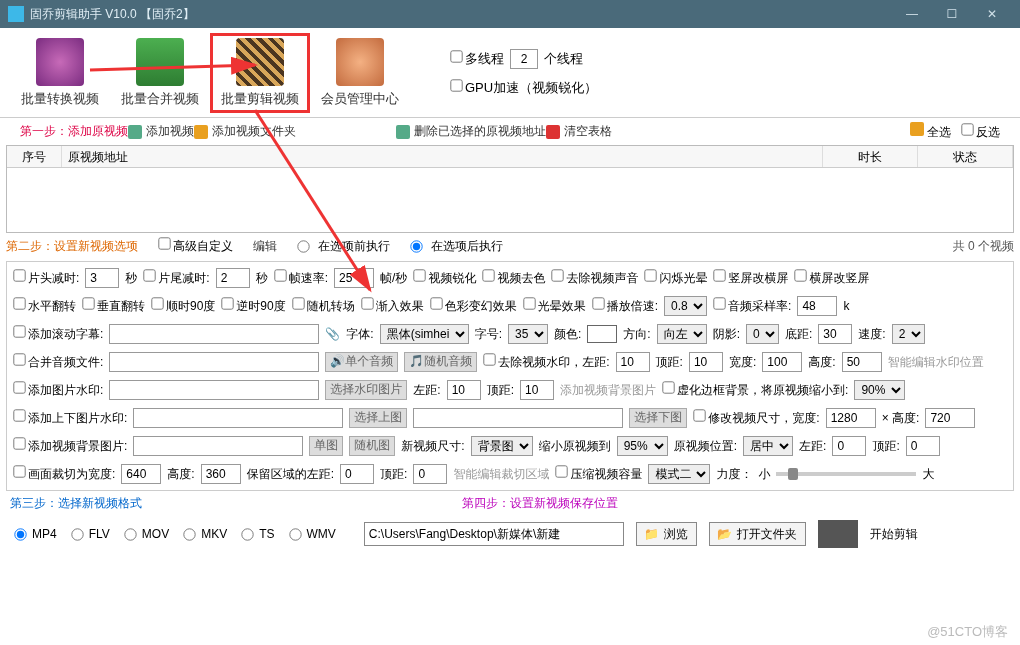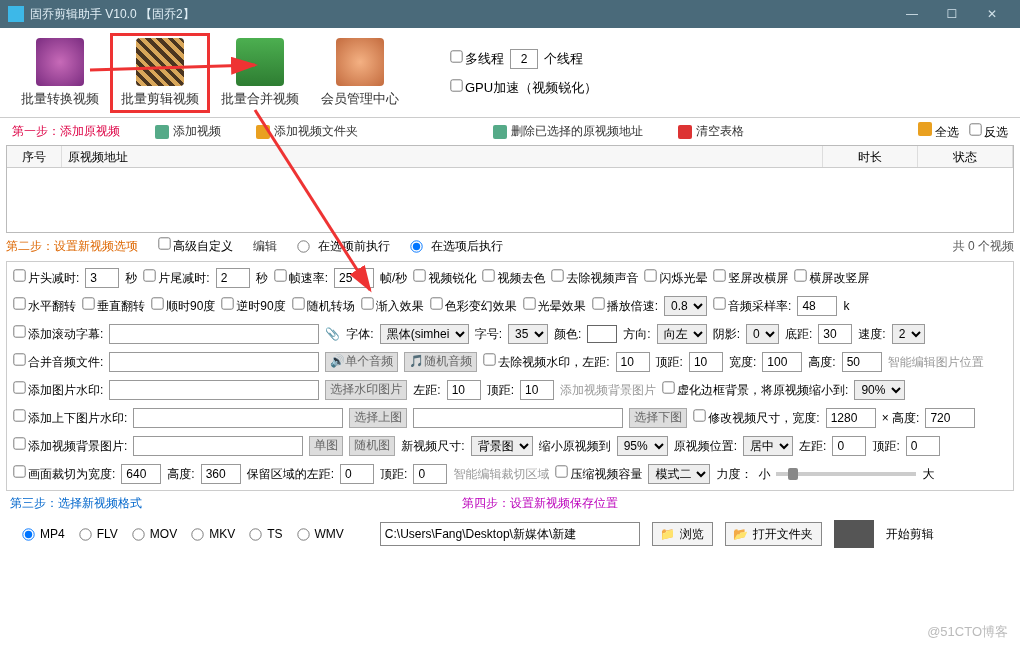--- a/index.html
+++ b/index.html
@@ -10,21 +10,21 @@
 .win-btns {display:flex;}
 .win-btn {width:40px; height:28px; display:flex; align-items:center; justify-content:center; color:#d0e0e8;}
 .toolbar { height:90px; border-bottom:1px solid #ccc; display:flex; align-items:center; padding:4px 10px;}
 .tool-item { width:100px; display:flex; flex-direction:column; align-items:center; gap:4px; font-size:13px; color:#333;}
 .tool-icon {width:48px; height:48px; border-radius:4px;}
 .tool-selected {border:3px solid #e33; padding:2px;}
 .options { display:flex; flex-direction:column; gap:10px; margin-left:40px; font-size:13px;}
 .opt-row {display:flex; align-items:center; gap:6px;}
 input[type=checkbox], input[type=radio] { margin:0 2px 0 0; transform:scale(0.95);}
 .small-input {width:28px; height:20px; border:1px solid #999; text-align:center; font-size:12px;}
-.step-bar {display:flex; align-items:center; padding:4px 12px; gap:35px;}
+.step-bar {display:flex; align-items:center; padding:4px 20px; gap:0;}
 .step-label {color:#d04; font-size:12px;}
 .step-act {color:#333; display:flex; align-items:center; gap:4px;}
 .ico {width:14px; height:14px; display:inline-block; background:#5a8; border-radius:2px;}
 .ico.red{background:#d33;}
 .ico.yellow{background:#e9a020;}
 .right-acts{margin-left:auto; display:flex; gap:10px; align-items:center;}
 .grid {border:1px solid #bbb; height:88px; margin:0 6px;}
 .grid-head {display:flex; background:#f7f7f7; border-bottom:1px solid #ccc; height:22px;}
 .gh {border-right:1px solid #ddd; padding:3px 6px; font-size:12px; text-align:center;}
 .gh.c1{width:55px;} .gh.c2{flex:1; text-align:left;} .gh.c3{width:95px;} .gh.c4{width:95px;}
@@ -36,21 +36,21 @@
 .row {display:flex; align-items:center; gap:6px; white-space:nowrap;}
 .txt-in {height:20px; border:1px solid #999; padding:0 4px; font-size:12px;}
 .w30{width:34px;} .w40{width:40px;} .w50{width:50px;}
 .w210{width:210px;} .w170{width:170px;}
 .combo{border:1px solid #999; background:#eee; height:20px; font-size:12px; padding:0 2px;}
 .gray{color:#999;}
 .btn-gray{background:#ddd; border:1px solid #aaa; height:20px; font-size:12px; padding:0 4px; color:#666;}
 .color-box{width:30px; height:18px; border:1px solid #666; background:#fff; display:inline-block;}
 .steps-row{display:flex; align-items:center; padding:2px 10px;}
 .purple{color:#b0b;}
-.fmt-row{display:flex; align-items:center; gap:14px; padding:6px 22px;}
+.fmt-row{display:flex; align-items:center; gap:14px; padding:6px 14px;}
 .fmt-opt{display:flex; align-items:center; gap:3px;}
 .bottom-row{display:flex; align-items:center; gap:12px; padding:6px 14px;}
 .path-in{width:260px; height:24px; border:1px solid #888; padding:0 4px; font-size:12px;}
 .btn { height:24px; padding:0 8px; border:1px solid #888; background:#f4f4f4; font-size:12px; display:flex; align-items:center; gap:4px;}
 .start-box{width:40px; height:28px; background:#555; display:inline-block;}
 .slider{width:140px; height:4px; background:#ccc; position:relative; display:inline-block;}
 .slider::before{content:''; position:absolute; left:12px; top:-4px; width:10px; height:12px; background:#888; border-radius:2px;}
 .watermark{position:absolute; right:12px; bottom:4px; color:#bbb; font-size:13px;}
 svg.arrow{position:absolute; pointer-events:none;}
 </style>
@@ -67,27 +67,27 @@
     <div class="win-btn">☐</div>
     <div class="win-btn">✕</div>
   </div>
 </div>
 
 <div class="toolbar">
   <div class="tool-item">
     <div class="tool-icon" style="background:radial-gradient(circle,#c76ab8,#7a2c80);"></div>
     <span>批量转换视频</span>
   </div>
+  <div class="tool-item">
+    <div class="tool-icon" style="background:linear-gradient(#4caf50,#2e7d32);"></div>
+    <span>批量合并视频</span>
+  </div>
   <div class="tool-item tool-selected">
     <div class="tool-icon" style="background:repeating-linear-gradient(45deg,#4a3520,#4a3520 4px,#d9a75a 4px,#d9a75a 8px);"></div>
     <span>批量剪辑视频</span>
-  </div>
-  <div class="tool-item">
-    <div class="tool-icon" style="background:linear-gradient(#4caf50,#2e7d32);"></div>
-    <span>批量合并视频</span>
   </div>
   <div class="tool-item">
     <div class="tool-icon" style="background:radial-gradient(circle,#f4b183,#c36b3e);"></div>
     <span>会员管理中心</span>
   </div>
   <div class="options">
     <div class="opt-row">
       <label><input type="checkbox" style=""><span>多线程</span></label>
       <input class="small-input" value="2" style="">
       <span>个线程</span>
@@ -210,21 +210,21 @@
    <span class="btn-gray">🔊<span>单个音频</span></span>
    <span class="btn-gray">🎵<span>随机音频</span></span>
    <label><input type="checkbox" style=""><span>去除视频水印，左距:</span></label>
    <input class="txt-in w30" value="10" style="">
    <span>顶距:</span>
       <input class="txt-in w30" value="10" style="">
    <span>宽度:</span>
       <input class="txt-in w40" value="100" style="">
    <span>高度:</span>
       <input class="txt-in w40" value="50" style="">
-   <span class="gray">智能编辑图片位置</span>
+   <span class="gray">智能编辑水印位置</span>
  </div>
 
  <div class="row">
    <label><input type="checkbox" style=""><span>添加图片水印:</span></label>
    <input class="txt-in w210" style="">
    <span class="btn-gray">选择水印图片</span>
    <span>左距:</span>
       <input class="txt-in w30" value="10" style="">
    <span>顶距:</span>
       <input class="txt-in w30" value="10" style="">

